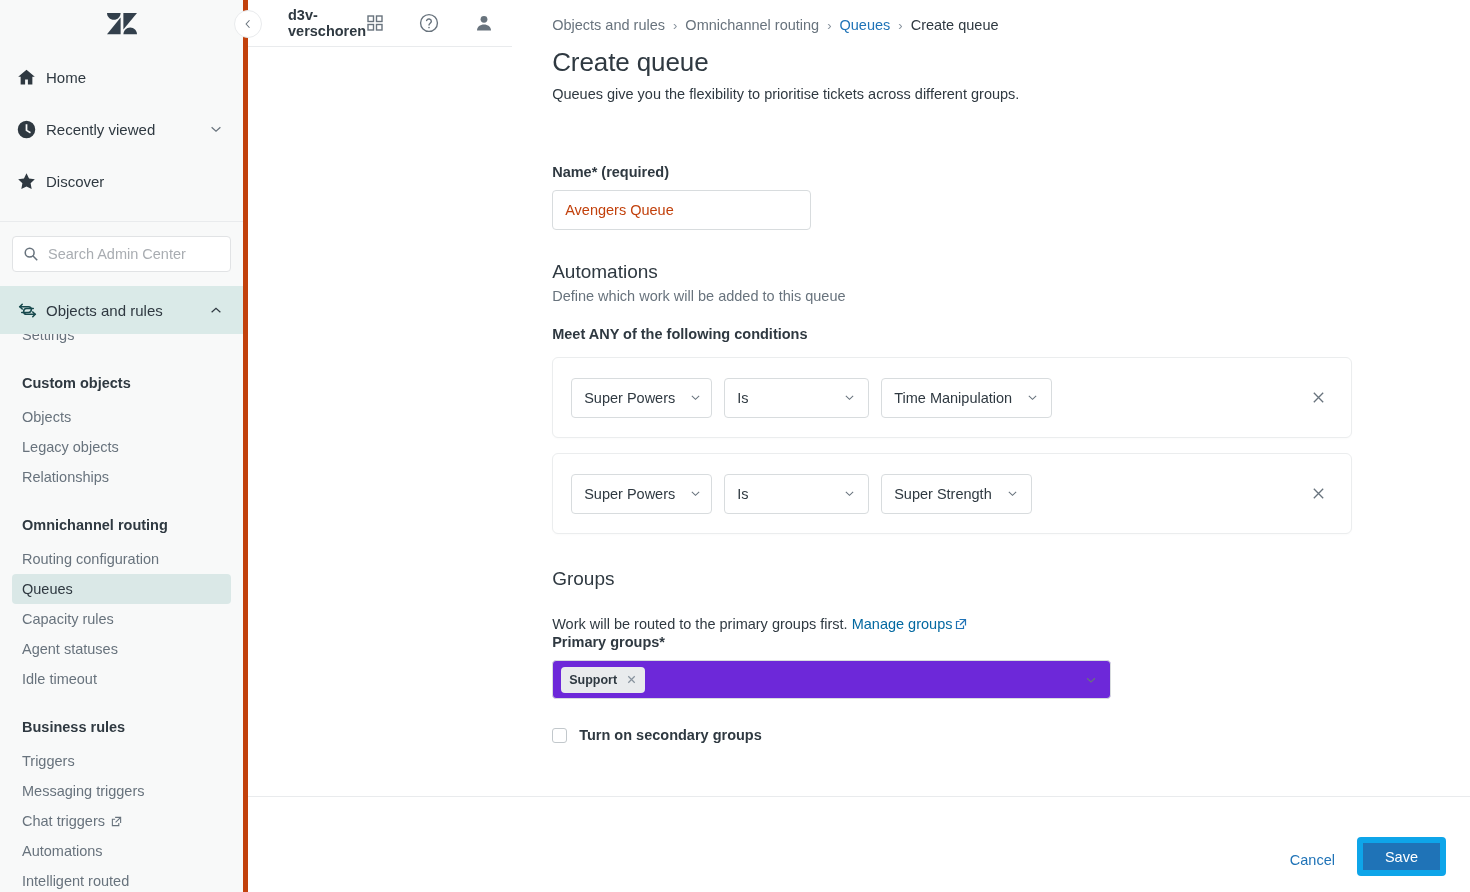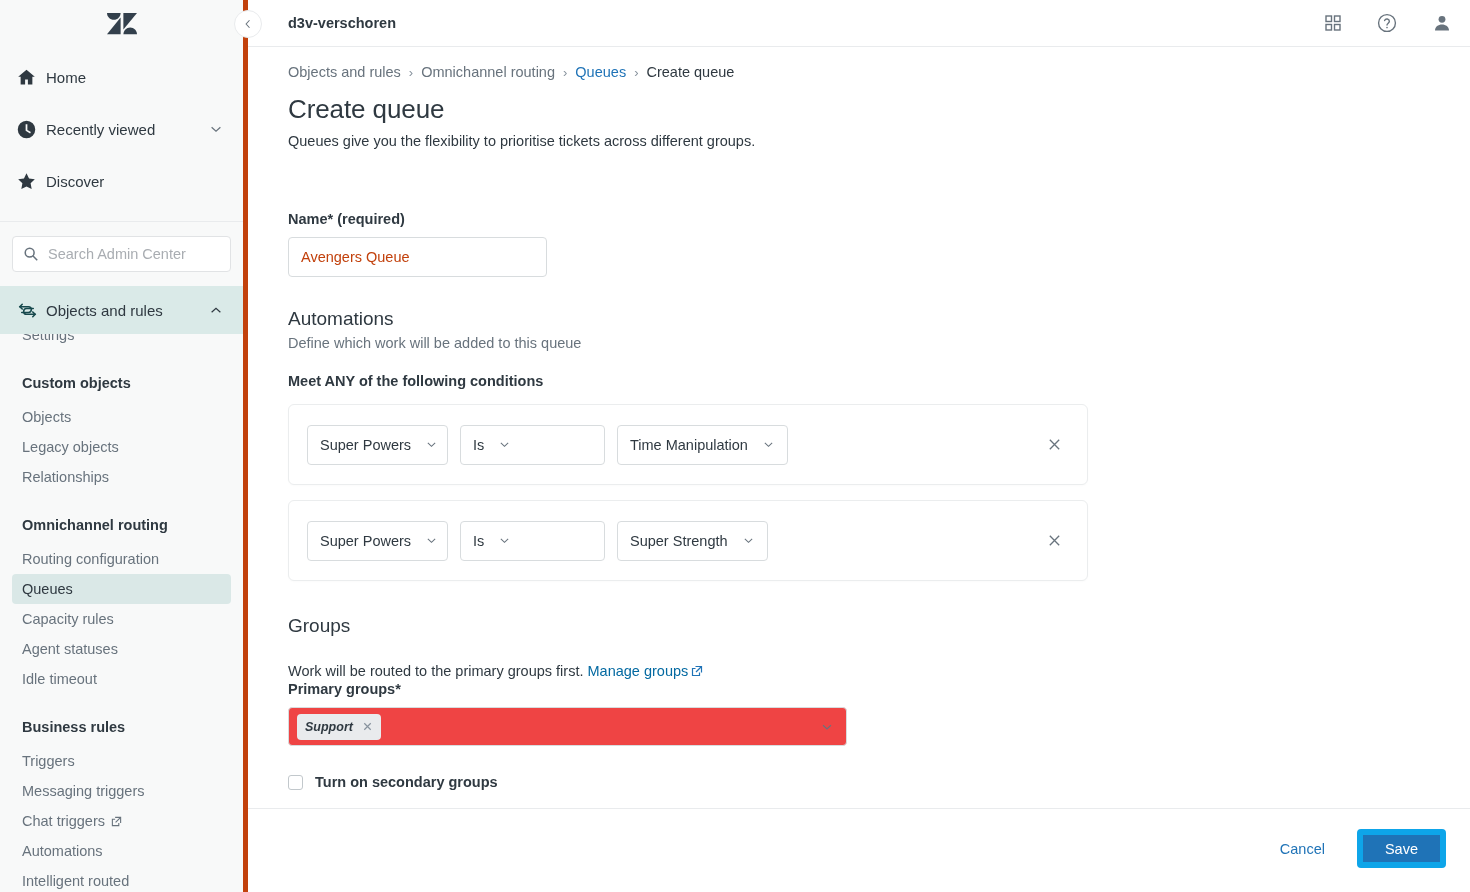--- a/index.html
+++ b/index.html
@@ -78,21 +78,21 @@
 
   .collapse-btn {
     position: absolute; left: 234px; top: 10px;
     width: 28px; height: 28px; border-radius: 50%;
     background: #fff; border: 1px solid #e9ebed;
     display: flex; align-items: center; justify-content: center;
     color: #68737d; cursor: pointer; z-index: 10;
   }
 
   
-  .main { flex: 1; height: 825px; display: flex; flex-direction: column; background: #fff; }
+  .main { flex: 1; height: 825px; display: flex; flex-direction: row; background: #fff; }
 
   .topbar {
     height: 47px; flex: 0 0 47px;
     border-bottom: 1px solid #e9ebed;
     display: flex; align-items: center;
     padding: 0 18px 0 40px;
   }
   .acct-name { font-size: 14.5px; font-weight: bold; color: #2f3941; }
   .topbar-spacer { flex: 1; }
   .topbar-icons { display: flex; align-items: center; gap: 34px; color: #68737d; }
@@ -124,63 +124,63 @@
   .meet-label { font-size: 14.5px; font-weight: bold; color: #2f3941; margin-top: 22px; }
 
   .cond-row {
     margin-top: 15px; width: 800px; min-height: 81px;
     border: 1px solid #ebedee; border-radius: 6px; background: #fff;
     display: flex; align-items: center; padding: 0 20px 0 18px;
     box-shadow: 0 1px 2px rgba(0,0,0,0.02);
   }
   .cond-fields { display: flex; align-items: center; gap: 12px; flex: 1; }
   .sel {
-    display: inline-flex; align-items: center; 
+    display: inline-flex; align-items: center; justify-content: space-between;
     gap: 14px; height: 40px; padding: 0 12px;
     border: 1px solid #d8dcde; border-radius: 4px; background: #fff;
     font-size: 14.5px; color: #2f3941; cursor: pointer; white-space: nowrap;
   }
   .sel.w1 { width: 141px; }
   .sel.w2 { width: 145px; }
   .sel .caret { color: #68737d; display: flex; flex: 0 0 auto; }
   .cond-remove {
     width: 26px; height: 26px; display: flex; align-items: center; justify-content: center;
     color: #68737d; cursor: pointer; flex: 0 0 26px;
   }
 
   .groups-block { margin-top: 34px; }
   .groups-desc { font-size: 14.5px; color: #2f3941; margin-top: 26px; }
   .manage-link { color: #0369a1; text-decoration: none; cursor: pointer; }
   .link-ext { display: inline-flex; vertical-align: -1px; margin-left: 3px; color: #1f73b7; }
   .primary-label { font-size: 14.5px; font-weight: bold; color: #2f3941; margin-top: 2px; }
 
   .multiselect {
     margin-top: 10px; width: 559px; height: 39px;
-    border: 1px solid #d8dcde; border-radius: 4px; background: #ef4444;
-    display: flex; align-items: center; padding: 0 12px 0 8px; cursor: pointer; font-style: italic;
+    border: 1px solid #d8dcde; border-radius: 4px; background: #6d28d9;
+    display: flex; align-items: center; padding: 0 12px 0 8px; cursor: pointer;
   }
   .tag {
     display: inline-flex; align-items: center; gap: 9px;
     background: #e9ebed; border-radius: 4px;
     height: 26px; padding: 0 8px;
     font-size: 12.5px; font-weight: bold; color: #2f3941;
   }
   .tag-x { color: #87929d; cursor: pointer; display: flex; }
   .ms-spacer { flex: 1; }
   .ms-caret { color: #68737d; display: flex; }
 
   .checkbox-row { display: flex; align-items: center; gap: 12px; margin-top: 28px; cursor: pointer; }
   .cbox { width: 15px; height: 15px; border: 1px solid #c2c8cc; border-radius: 3px; background: #fff; flex: 0 0 15px; }
   .cbox-label { font-size: 14.5px; font-weight: bold; color: #2f3941; }
 
   .footer {
-    position: absolute; left: 248px; right: 0; bottom: 4px;
+    position: absolute; left: 248px; right: 0; bottom: 16px;
     height: 80px; background: #fff; border-top: 1px solid #e9ebed;
-    display: flex; align-items: center; justify-content: flex-end;
-    padding: 0 24px; gap: 28px;
+    display: flex; align-items: flex-end; justify-content: flex-end;
+    padding: 0 24px; gap: 18px;
   }
   .btn-cancel {
     background: transparent; border: 0; color: #1f73b7;
     font-size: 14.5px; font-family: "Liberation Sans", sans-serif; cursor: pointer; padding: 8px 4px;
   }
   .btn-save {
     background: #1f73b7; border: 6px solid #0ea5e9; color: #fff;
     font-size: 14.5px; font-family: "Liberation Sans", sans-serif;
     border-radius: 4px; height: 39px; padding: 0 22px; cursor: pointer;
   }

